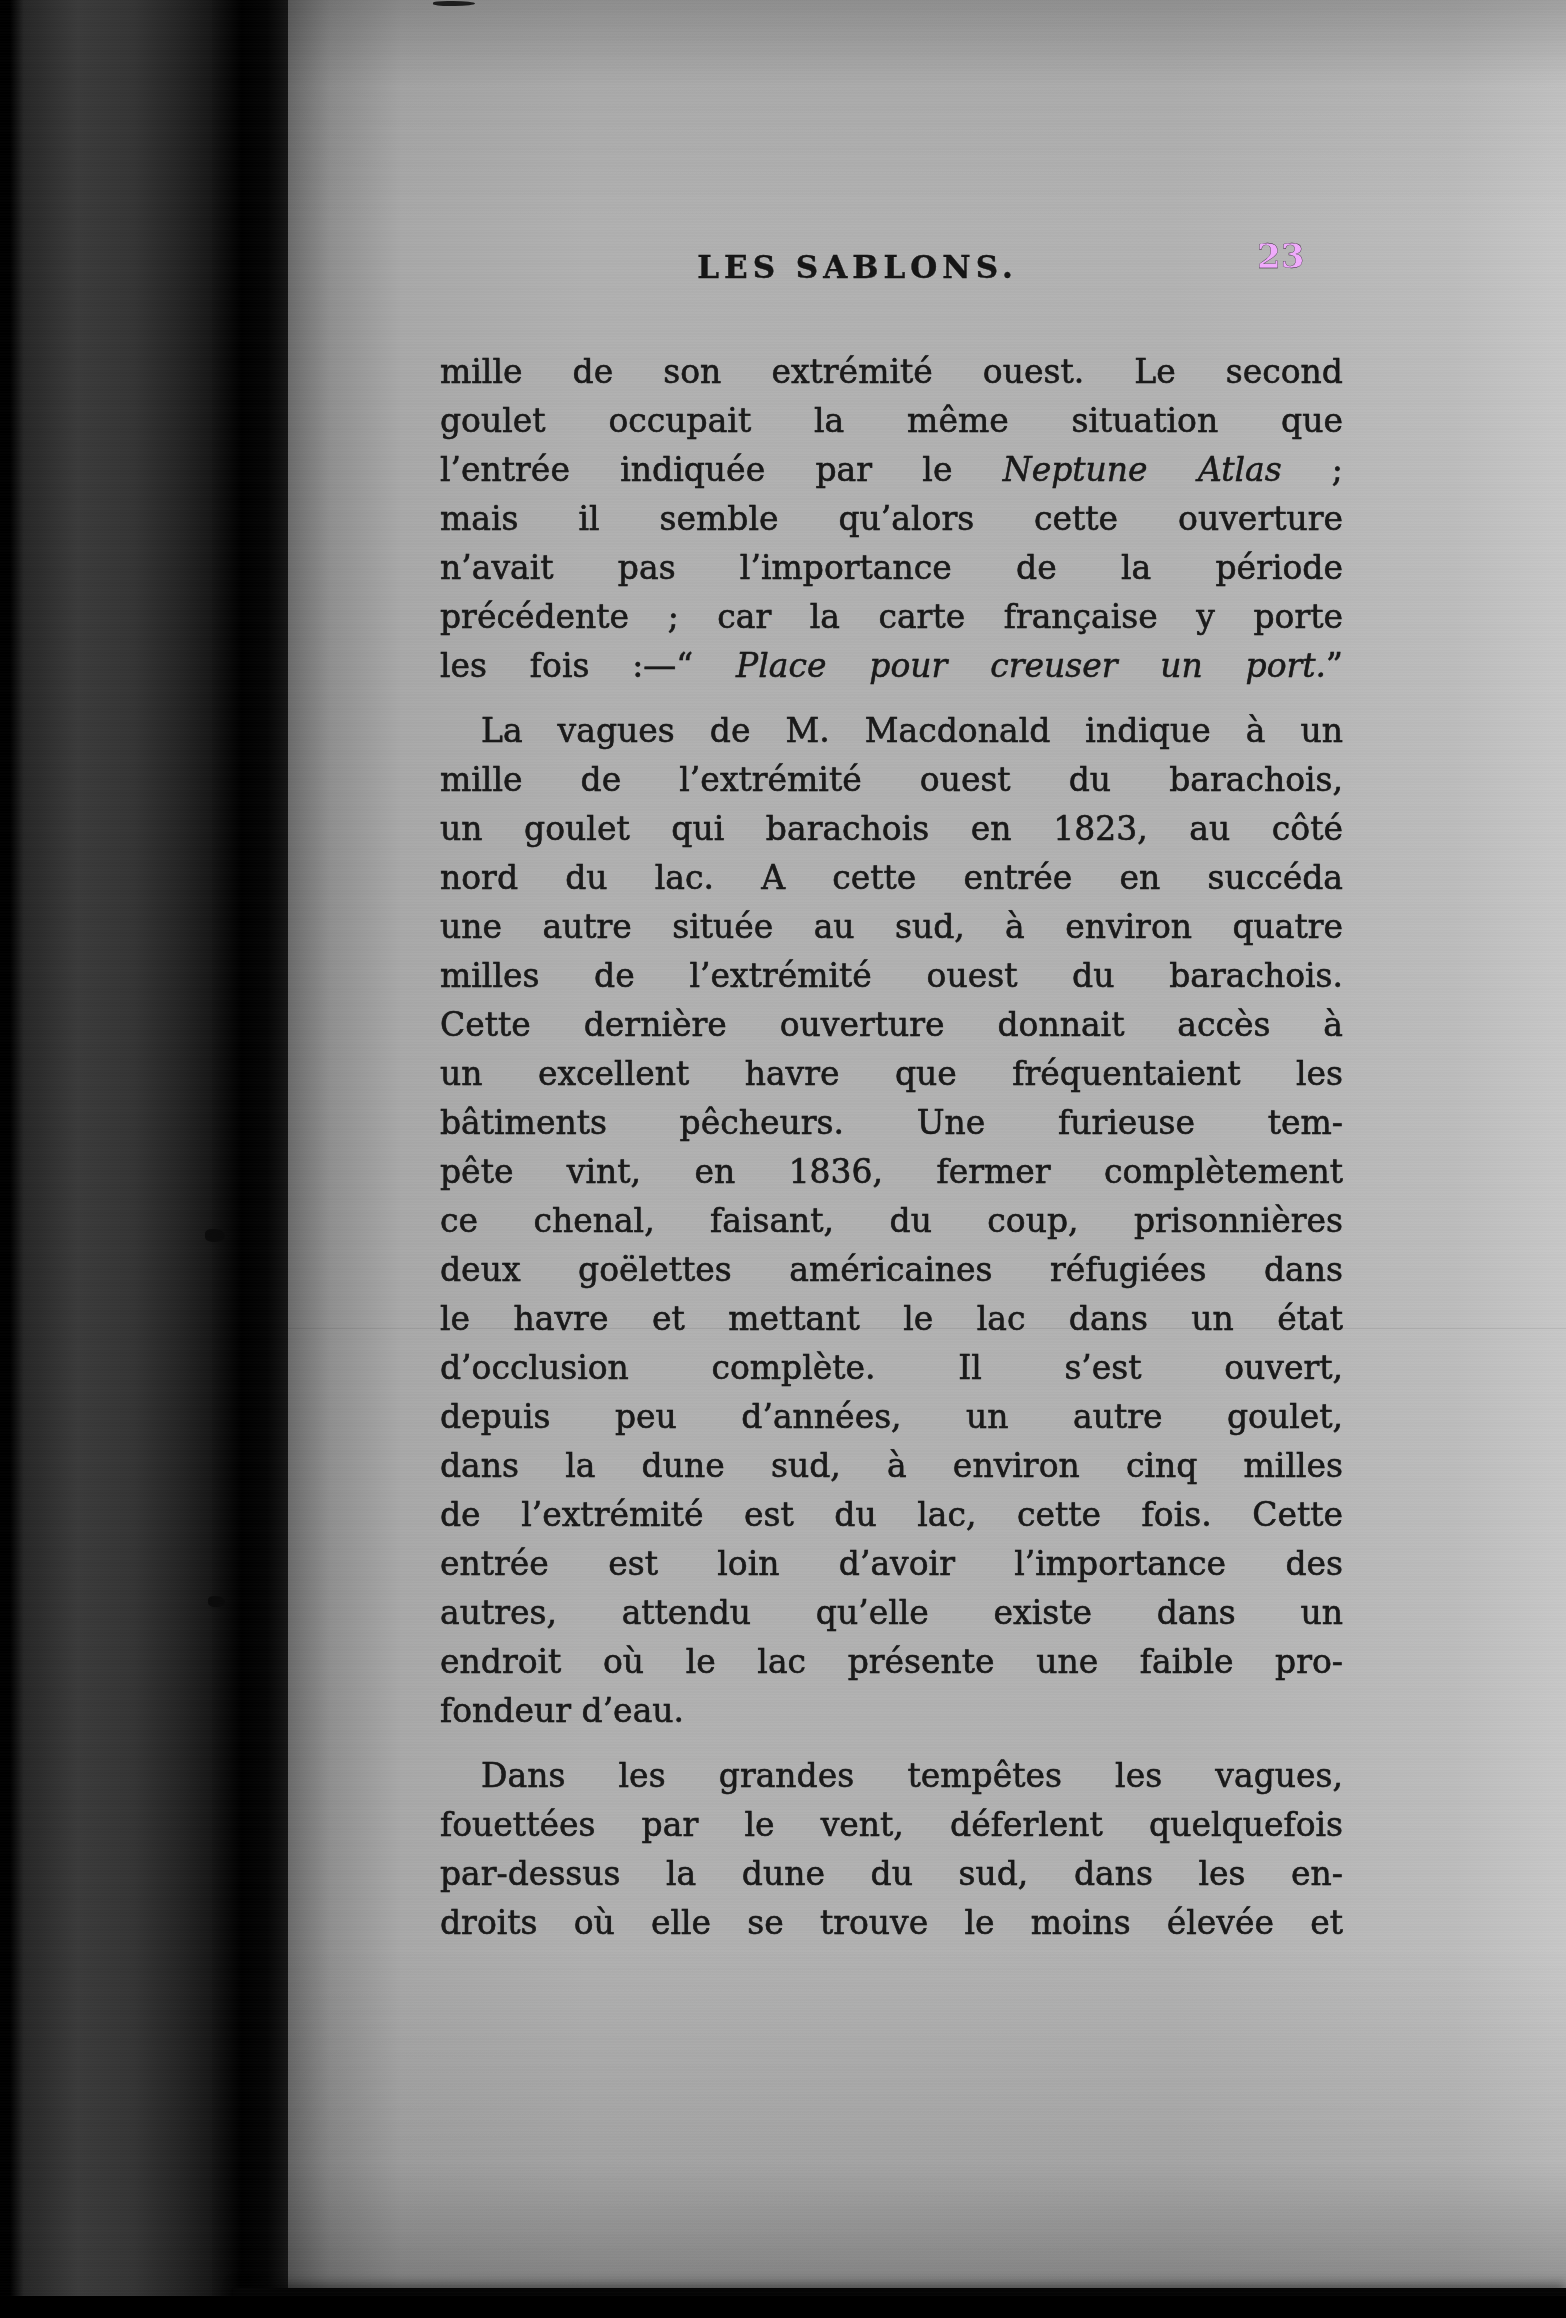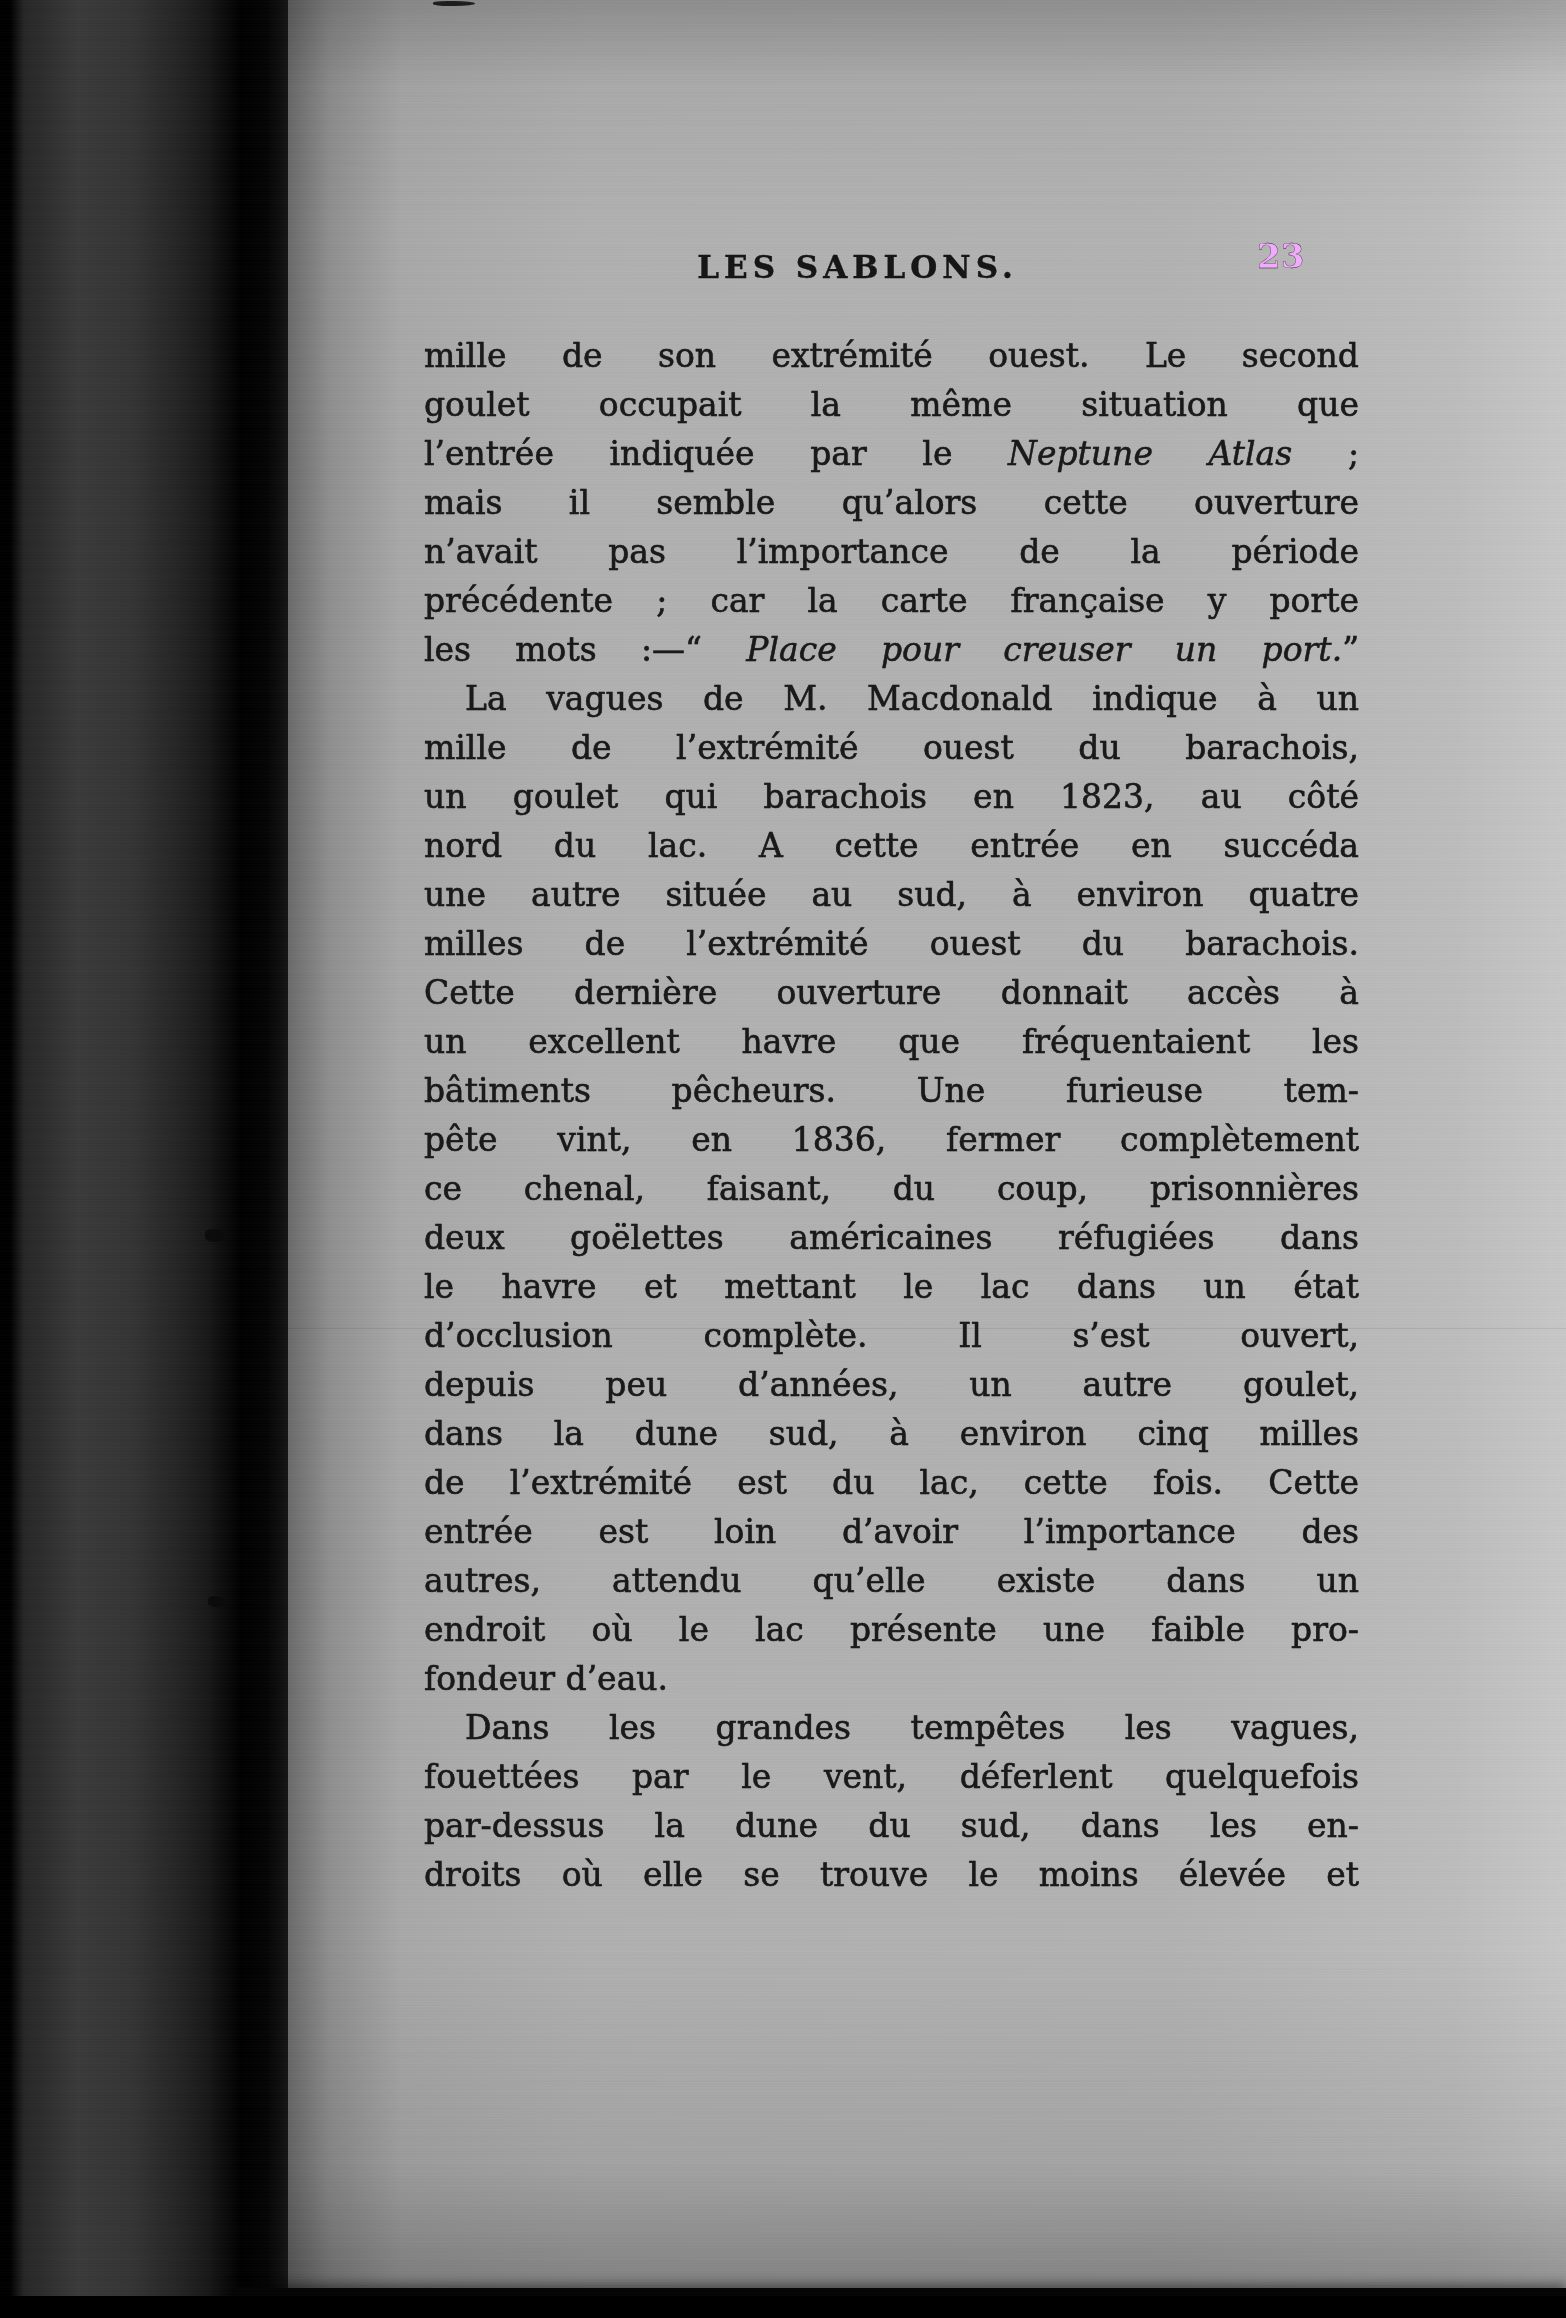--- a/index.html
+++ b/index.html
@@ -63,21 +63,21 @@
     font-size:34px; color:#f0abfc; font-weight:bold;
     -webkit-text-stroke:0.3px #161616;
   }
   
   .text-block {
     position:absolute; left:424px; top:331px; width:935px;
     font-size:33px; line-height:49px; color:#1a1a1a;
     -webkit-text-stroke:0.5px #1a1a1a;
     text-shadow:0 0 0.8px rgba(20,20,20,0.5);
   }
-  .paragraph { margin:0; }
+  .paragraph { margin:16px; }
   .line { text-align:justify; text-align-last:justify; height:49px; overflow:hidden; }
   .line.end { text-align-last:left; }
   .paragraph.indent .line:first-child { text-indent:41px; }
   .seg.i { font-style:italic; -webkit-text-stroke:0.4px #1a1a1a; }
 </style>
 </head>
 <body>
 
 <div class="scan">
 
@@ -98,21 +98,21 @@
   <div class="page-number">23</div>
 
   <div class="text-block">
       <div class="paragraph">
         <div class="line"><span class="seg">mille de son extrémité ouest.  Le second</span></div>
         <div class="line"><span class="seg">goulet occupait la même situation que</span></div>
         <div class="line"><span class="seg">l’entrée indiquée par le </span><span class="seg i">Neptune Atlas</span><span class="seg"> ;</span></div>
         <div class="line"><span class="seg">mais il semble qu’alors cette ouverture</span></div>
         <div class="line"><span class="seg">n’avait pas l’importance de la période</span></div>
         <div class="line"><span class="seg">précédente ; car la carte française y porte</span></div>
-        <div class="line"><span class="seg">les mots :—“ </span><span class="seg i">Place pour creuser un port.</span><span class="seg">”</span></div>
+        <div class="line"><span class="seg">les fois :—“ </span><span class="seg i">Place pour creuser un port.</span><span class="seg">”</span></div>
       </div>
       <div class="paragraph indent">
         <div class="line"><span class="seg">La vagues de M. Macdonald indique à un</span></div>
         <div class="line"><span class="seg">mille de l’extrémité ouest du barachois,</span></div>
         <div class="line"><span class="seg">un goulet qui barachois en 1823, au côté</span></div>
         <div class="line"><span class="seg">nord du lac.  A cette entrée en succéda</span></div>
         <div class="line"><span class="seg">une autre située au sud, à environ quatre</span></div>
         <div class="line"><span class="seg">milles de l’extrémité ouest du barachois.</span></div>
         <div class="line"><span class="seg">Cette dernière ouverture donnait accès à</span></div>
         <div class="line"><span class="seg">un excellent havre que fréquentaient les</span></div>

